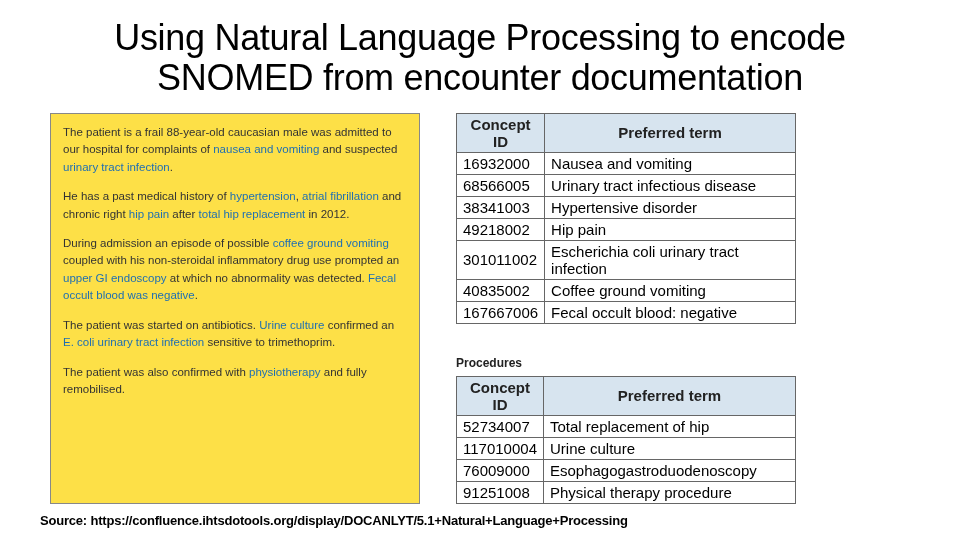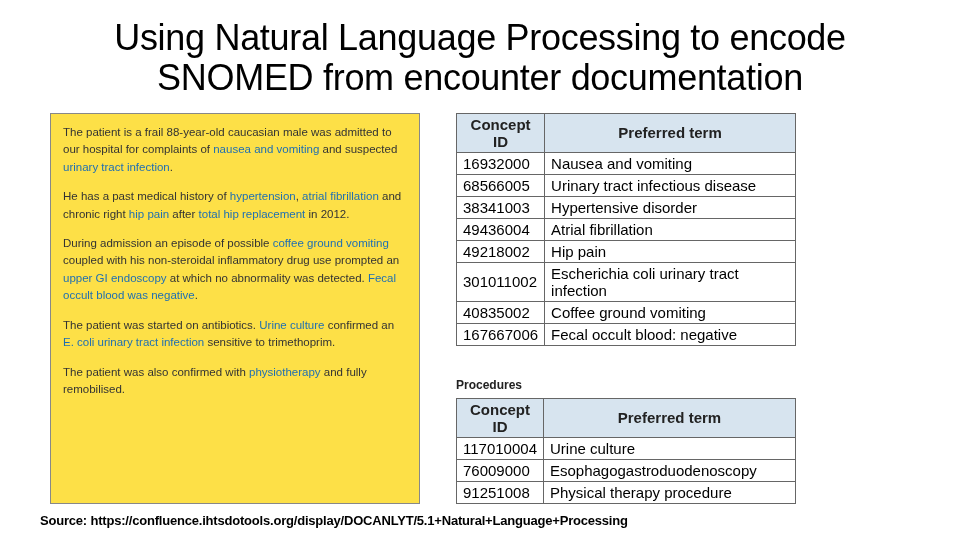--- a/index.html
+++ b/index.html
@@ -61,24 +61,20 @@
             </tr>
             <tr>
               <td class="id">68566005</td>
               <td>Urinary tract infectious disease</td>
             </tr>
             <tr>
               <td class="id">38341003</td>
               <td>Hypertensive disorder</td>
             </tr>
             <tr>
-              <td class="id">49436004</td>
-              <td>Atrial fibrillation</td>
-            </tr>
-            <tr>
               <td class="id">49218002</td>
               <td>Hip pain</td>
             </tr>
             <tr>
               <td class="id">301011002</td>
               <td>Escherichia coli urinary tract infection</td>
             </tr>
             <tr>
               <td class="id">40835002</td>
               <td>Coffee ground vomiting</td>
@@ -94,20 +90,24 @@
         <div class="section-title">Procedures</div>
         <table>
           <thead>
             <tr>
               <th>Concept ID</th>
               <th>Preferred term</th>
             </tr>
           </thead>
           <tbody id="procedures-body">
               <tr>
+                <td class="id">52734007</td>
+                <td>Total replacement of hip</td>
+              </tr>
+              <tr>
                 <td class="id">117010004</td>
                 <td>Urine culture</td>
               </tr>
               <tr>
                 <td class="id">76009000</td>
                 <td>Esophagogastroduodenoscopy</td>
               </tr>
               <tr>
                 <td class="id">91251008</td>
                 <td>Physical therapy procedure</td>

